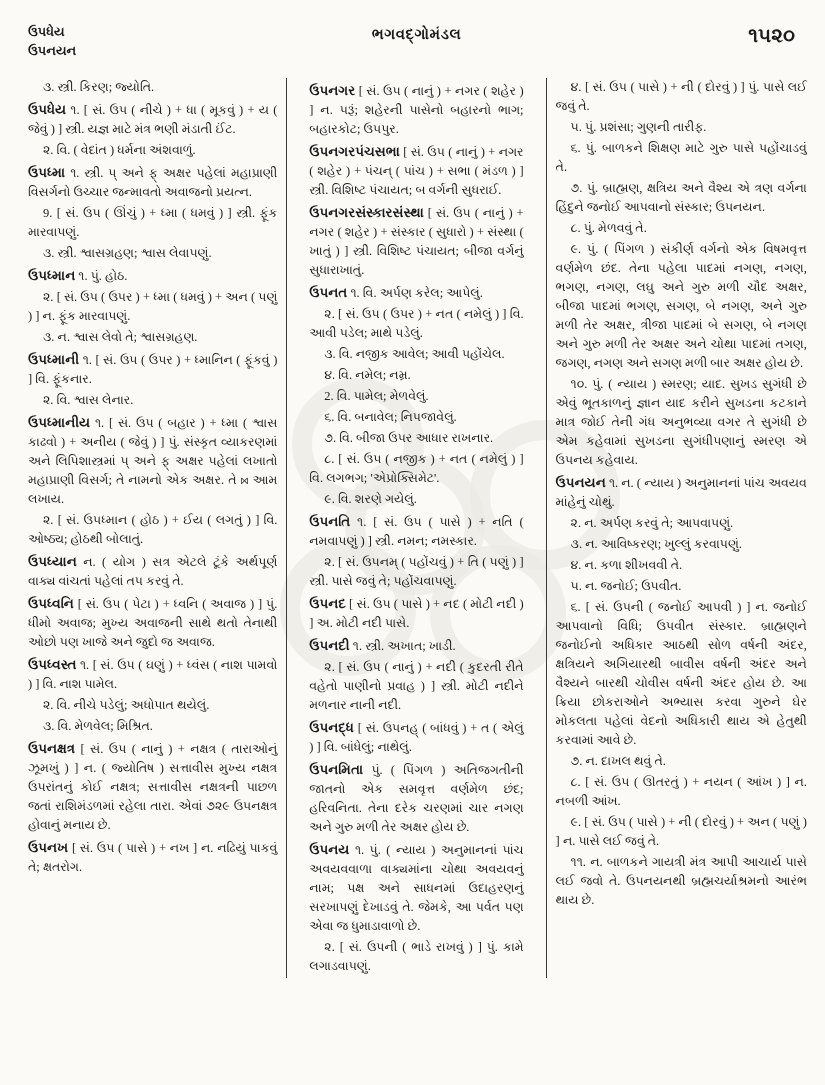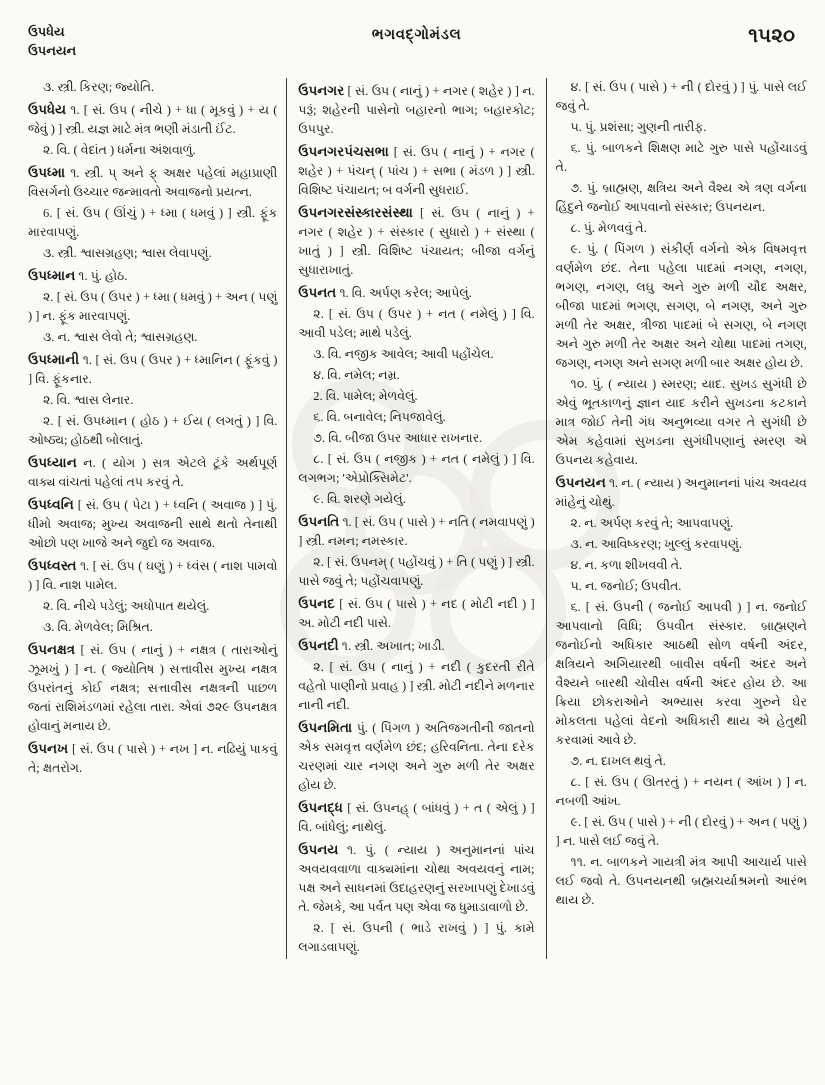--- a/index.html
+++ b/index.html
@@ -12,21 +12,21 @@
     font-family:"Liberation Serif","DejaVu Serif",serif;
     position:relative;
   }
   .page{position:relative;width:825px;height:904px;box-sizing:border-box;padding:22px 18px 0 26px;z-index:1;border-radius:30px;}
   .page-header{position:relative;height:48px;}
   .running-heads{position:absolute;left:2px;top:0;font-weight:700;font-size:13px;line-height:19px;}
   .page-title{position:absolute;left:0;right:0;top:4px;text-align:center;font-weight:700;font-size:15px;letter-spacing:.5px;}
   .page-number{position:absolute;right:12px;top:2px;font-weight:700;font-size:20px;}
   .columns{display:flex;margin-top:8px;position:relative;z-index:1;}
   .col{width:33.33%;box-sizing:border-box;padding:0 9px 0 2px;font-size:12.5px;line-height:19px;text-align:justify;}
-  .col.mid{border-left:1px solid var(--rule);border-right:1px solid var(--rule);padding:0 11px;}
+  .col.mid{border-left:1px solid var(--rule);border-right:1px solid var(--rule);padding:0 22px;}
   .col.right{padding:0 0 0 9px;}
   .para{margin:0 0 2px 0;text-indent:15px;}
   .para.head{text-indent:0;margin-top:3px;}
   .hw{font-weight:700;font-size:13.5px;}
   
   .watermark{position:absolute;z-index:0;pointer-events:none;}
   .ring{position:absolute;border-radius:50%;border:20px solid var(--wm);opacity:.75;}
   .r1{left:292px;top:378px;width:92px;height:92px;}
   .r2{left:345px;top:455px;width:100px;height:100px;}
   .r3{left:280px;top:540px;width:96px;height:96px;}
@@ -53,27 +53,28 @@
     <div class="page-title">ભગવદ્ગોમંડલ</div>
     <div class="page-number">૧૫૨૦</div>
   </div>
 
   <div class="columns">
     <div class="col">
         <p class="para"><span>૩. સ્ત્રી. કિરણ; જ્યોતિ.</span></p>
         <p class="para head"><b class="hw">ઉપધેય</b> <span>૧. [ સં. ઉપ ( નીચે ) + ધા ( મૂકવું ) + ય ( જેવું ) ] સ્ત્રી. યજ્ઞ માટે મંત્ર ભણી મંડાતી ઈંટ.</span></p>
         <p class="para"><span>૨. વિ. ( વેદાંત ) ધર્મના અંશવાળું.</span></p>
         <p class="para head"><b class="hw">ઉપધ્મા</b> <span>૧. સ્ત્રી. પ્ અને ફ્ અક્ષર પહેલાં મહાપ્રાણી વિસર્ગનો ઉચ્ચાર જન્માવતો અવાજનો પ્રયત્ન.</span></p>
-        <p class="para"><span>6. [ સં. ઉપ ( ઊંચું ) + ધ્મા ( ધમવું ) ] સ્ત્રી. ફૂંક મારવાપણું.</span></p>
+        <p class="para"><span>9. [ સં. ઉપ ( ઊંચું ) + ધ્મા ( ધમવું ) ] સ્ત્રી. ફૂંક મારવાપણું.</span></p>
         <p class="para"><span>૩. સ્ત્રી. શ્વાસગ્રહણ; શ્વાસ લેવાપણું.</span></p>
         <p class="para head"><b class="hw">ઉપધ્માન</b> <span>૧. પું. હોઠ.</span></p>
         <p class="para"><span>૨. [ સં. ઉપ ( ઉપર ) + ધ્મા ( ધમવું ) + અન ( પણું ) ] ન. ફૂંક મારવાપણું.</span></p>
         <p class="para"><span>૩. ન. શ્વાસ લેવો તે; શ્વાસગ્રહણ.</span></p>
         <p class="para head"><b class="hw">ઉપધ્માની</b> <span>૧. [ સં. ઉપ ( ઉપર ) + ધ્માનિન ( ફૂંકવું ) ] વિ. ફૂંકનાર.</span></p>
         <p class="para"><span>૨. વિ. શ્વાસ લેનાર.</span></p>
+        <p class="para head"><b class="hw">ઉપધ્માનીય</b> <span>૧. [ સં. ઉપ ( બહાર ) + ધ્મા ( શ્વાસ કાઢવો ) + અનીય ( જેવું ) ] પું. સંસ્કૃત વ્યાકરણમાં અને લિપિશાસ્ત્રમાં પ્ અને ફ્ અક્ષર પહેલાં લખાતો મહાપ્રાણી વિસર્ગ; તે નામનો એક અક્ષર. તે ⋈ આમ લખાય.</span></p>
         <p class="para"><span>૨. [ સં. ઉપધ્માન ( હોઠ ) + ઈય ( લગતું ) ] વિ. ઓષ્ઠ્ય; હોઠથી બોલાતું.</span></p>
         <p class="para head"><b class="hw">ઉપધ્યાન</b> <span>ન. ( યોગ ) સત્ર એટલે ટૂંકે અર્થપૂર્ણ વાક્ય વાંચતાં પહેલાં તપ કરવું તે.</span></p>
         <p class="para head"><b class="hw">ઉપધ્વનિ</b> <span>[ સં. ઉપ ( પેટા ) + ધ્વનિ ( અવાજ ) ] પું. ધીમો અવાજ; મુખ્ય અવાજની સાથે થતો તેનાથી ઓછો પણ ખાજે અને જુદો જ અવાજ.</span></p>
         <p class="para head"><b class="hw">ઉપધ્વસ્ત</b> <span>૧. [ સં. ઉપ ( ઘણું ) + ધ્વંસ ( નાશ પામવો ) ] વિ. નાશ પામેલ.</span></p>
         <p class="para"><span>૨. વિ. નીચે પડેલું; અધોપાત થયેલું.</span></p>
         <p class="para"><span>૩. વિ. મેળવેલ; મિશ્રિત.</span></p>
         <p class="para head"><b class="hw">ઉપનક્ષત્ર</b> <span>[ સં. ઉપ ( નાનું ) + નક્ષત્ર ( તારાઓનું ઝૂમખું ) ] ન. ( જ્યોતિષ ) સત્તાવીસ મુખ્ય નક્ષત્ર ઉપરાંતનું કોઈ નક્ષત્ર; સત્તાવીસ નક્ષત્રની પાછળ જતાં રાશિમંડળમાં રહેલા તારા. એવાં ૭૨૯ ઉપનક્ષત્ર હોવાનું મનાય છે.</span></p>
         <p class="para head"><b class="hw">ઉપનખ</b> <span>[ સં. ઉપ ( પાસે ) + નખ ] ન. નઢિયું પાકવું તે; ક્ષતરોગ.</span></p>
       </div>
     <div class="col mid">
@@ -87,22 +88,22 @@
         <p class="para"><span>2. વિ. પામેલ; મેળવેલું.</span></p>
         <p class="para"><span>૬. વિ. બનાવેલ; નિપજાવેલું.</span></p>
         <p class="para"><span>૭. વિ. બીજા ઉપર આધાર રાખનાર.</span></p>
         <p class="para"><span>૮. [ સં. ઉપ ( નજીક ) + નત ( નમેલું ) ] વિ. લગભગ; 'એપ્રોક્સિમેટ'.</span></p>
         <p class="para"><span>૯. વિ. શરણે ગયેલું.</span></p>
         <p class="para head"><b class="hw">ઉપનતિ</b> <span>૧. [ સં. ઉપ ( પાસે ) + નતિ ( નમવાપણું ) ] સ્ત્રી. નમન; નમસ્કાર.</span></p>
         <p class="para"><span>૨. [ સં. ઉપનમ્ ( પહોંચવું ) + તિ ( પણું ) ] સ્ત્રી. પાસે જવું તે; પહોંચવાપણું.</span></p>
         <p class="para head"><b class="hw">ઉપનદ</b> <span>[ સં. ઉપ ( પાસે ) + નદ ( મોટી નદી ) ] અ. મોટી નદી પાસે.</span></p>
         <p class="para head"><b class="hw">ઉપનદી</b> <span>૧. સ્ત્રી. અખાત; ખાડી.</span></p>
         <p class="para"><span>૨. [ સં. ઉપ ( નાનું ) + નદી ( કુદરતી રીતે વહેતો પાણીનો પ્રવાહ ) ] સ્ત્રી. મોટી નદીને મળનાર નાની નદી.</span></p>
+        <p class="para head"><b class="hw">ઉપનદ્ધ</b> <span>[ સં. ઉપનહ્ ( બાંધવું ) + ત ( એલું ) ] વિ. બાંધેલું; નાથેલું.</span></p>
         <p class="para head"><b class="hw">ઉપનમિતા</b> <span>પું. ( પિંગળ ) અતિજગતીની જાતનો એક સમવૃત્ત વર્ણમેળ છંદ; હરિવનિતા. તેના દરેક ચરણમાં ચાર નગણ અને ગુરુ મળી તેર અક્ષર હોય છે.</span></p>
-        <p class="para head"><b class="hw">ઉપનદ્ધ</b> <span>[ સં. ઉપનહ્ ( બાંધવું ) + ત ( એલું ) ] વિ. બાંધેલું; નાથેલું.</span></p>
         <p class="para head"><b class="hw">ઉપનય</b> <span>૧. પું. ( ન્યાય ) અનુમાનનાં પાંચ અવયવવાળા વાક્યમાંના ચોથા અવયવનું નામ; પક્ષ અને સાધનમાં ઉદાહરણનું સરખાપણું દેખાડવું તે. જેમકે, આ પર્વત પણ એવા જ ધુમાડાવાળો છે.</span></p>
         <p class="para"><span>૨. [ સં. ઉપની ( ભાડે રાખવું ) ] પું. કામે લગાડવાપણું.</span></p>
       </div>
     <div class="col right">
         <p class="para"><span>૪. [ સં. ઉપ ( પાસે ) + ની ( દોરવું ) ] પું. પાસે લઈ જવું તે.</span></p>
         <p class="para"><span>૫. પું. પ્રશંસા; ગુણની તારીફ.</span></p>
         <p class="para"><span>૬. પું. બાળકને શિક્ષણ માટે ગુરુ પાસે પહોંચાડવું તે.</span></p>
         <p class="para"><span>૭. પું. બ્રાહ્મણ, ક્ષત્રિય અને વૈશ્ય એ ત્રણ વર્ગના હિંદુને જનોઈ આપવાનો સંસ્કાર; ઉપનયન.</span></p>
         <p class="para"><span>૮. પું. મેળવવું તે.</span></p>
         <p class="para"><span>૯. પું. ( પિંગળ ) સંકીર્ણ વર્ગનો એક વિષમવૃત્ત વર્ણમેળ છંદ. તેના પહેલા પાદમાં નગણ, નગણ, ભગણ, નગણ, લઘુ અને ગુરુ મળી ચૌદ અક્ષર, બીજા પાદમાં ભગણ, સગણ, બે નગણ, અને ગુરુ મળી તેર અક્ષર, ત્રીજા પાદમાં બે સગણ, બે નગણ અને ગુરુ મળી તેર અક્ષર અને ચોથા પાદમાં તગણ, જગણ, નગણ અને સગણ મળી બાર અક્ષર હોય છે.</span></p>

